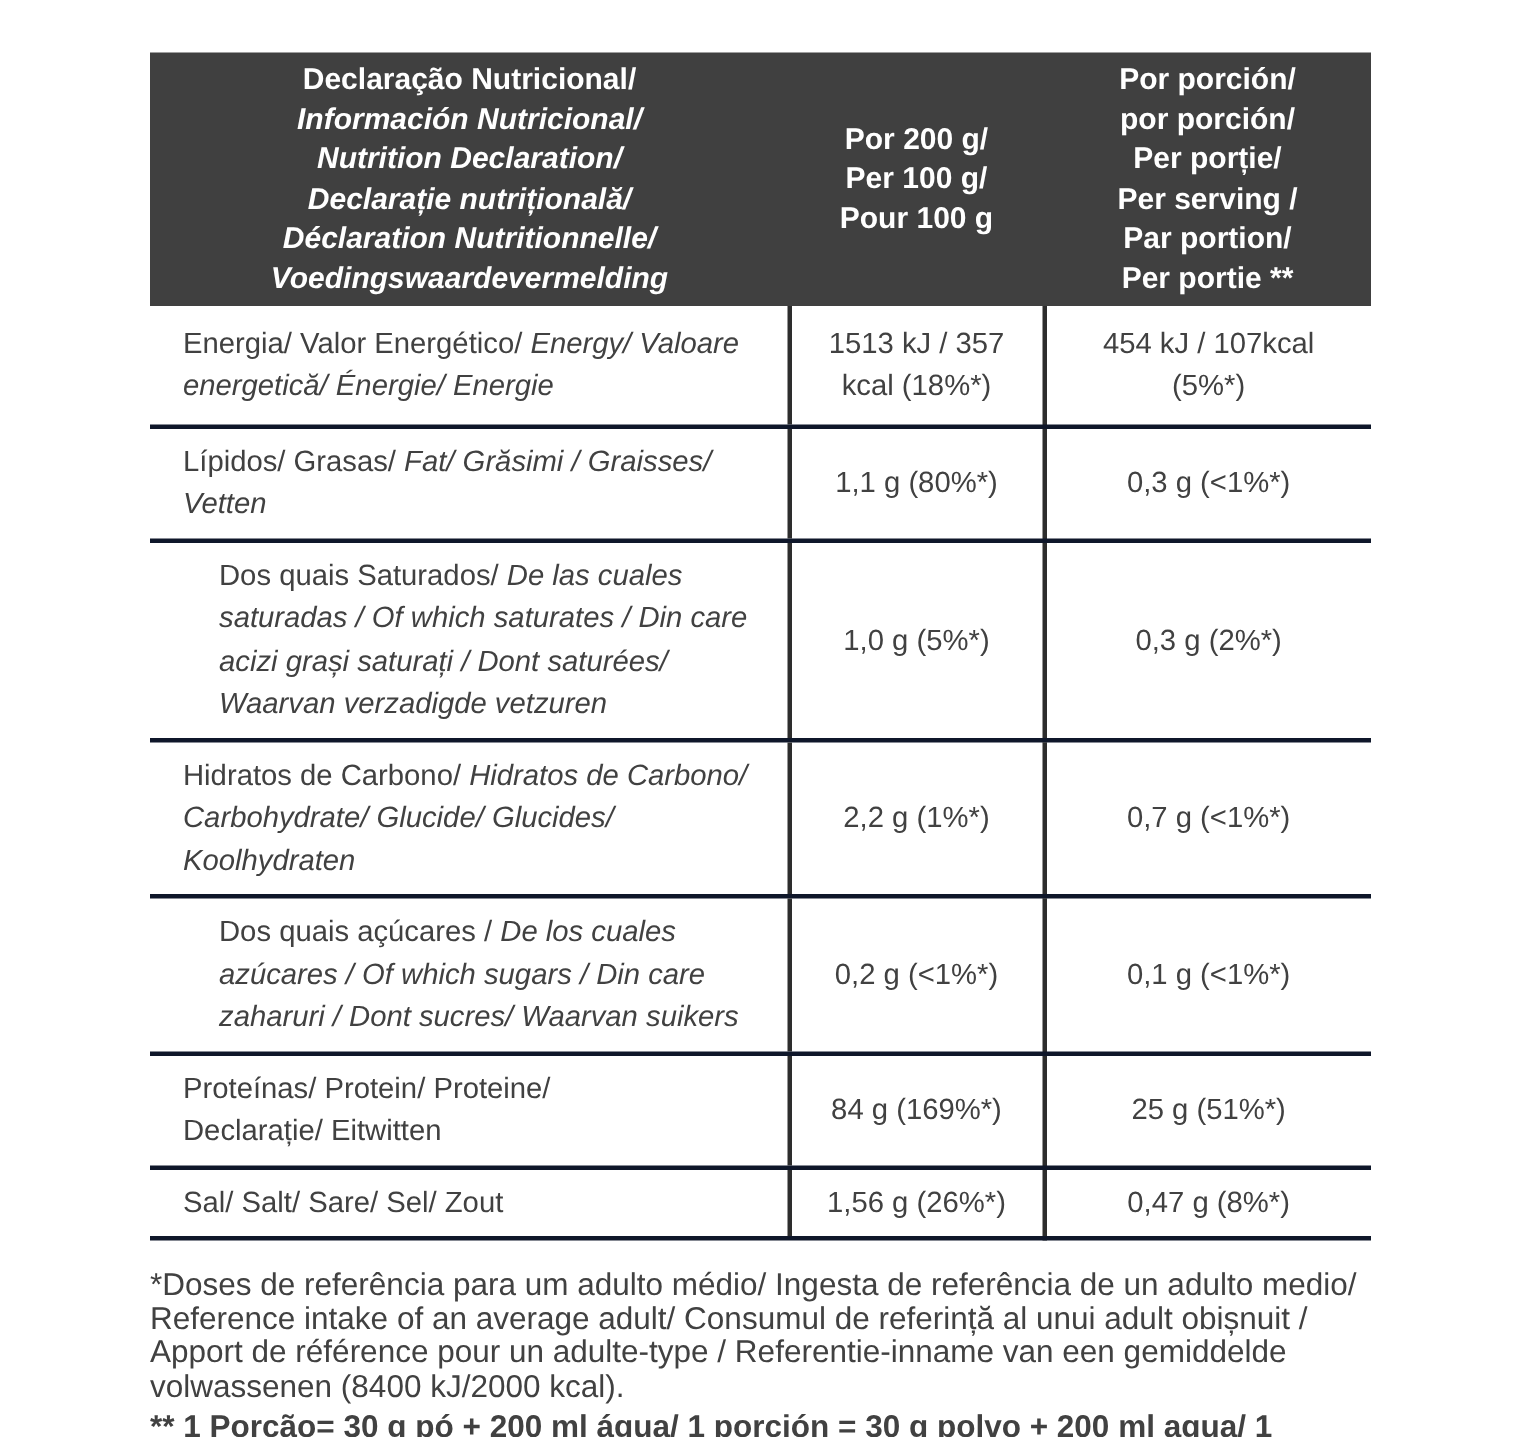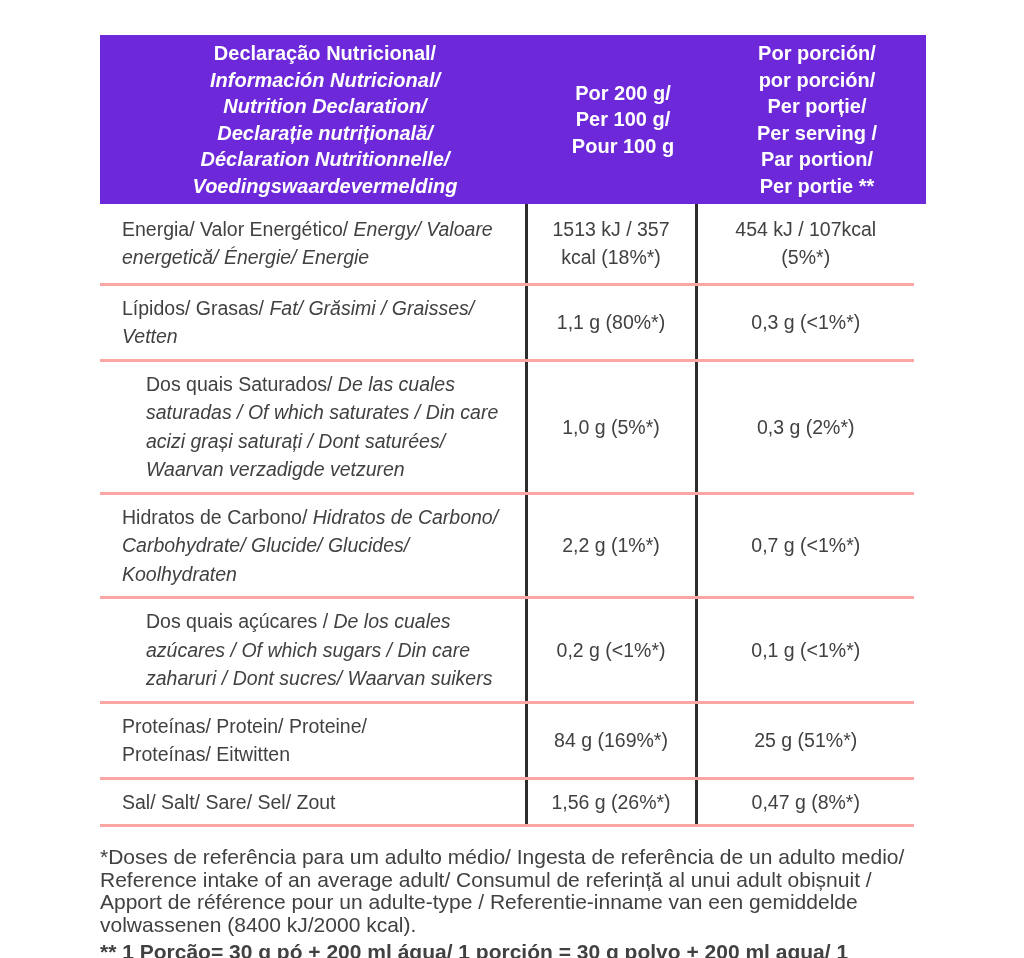--- a/index.html
+++ b/index.html
@@ -18,26 +18,25 @@
   .label-wrap {
     position: absolute;
     left: 100px;
     top: 35px;
     width: 814px;
   }
 
   
   .hdr {
     display: flex;
-    background: #6d28d9;
+    background: #404040;
     color: #ffffff;
     font-weight: bold;
     text-align: center;
     width: 814px;
-    padding-left: 12px;
   }
   .hdr-col {
     display: flex;
     flex-direction: column;
     justify-content: center;
     box-sizing: border-box;
     min-height: 166px;
     font-size: 20px;
     line-height: 26.5px;
     padding: 5px 2px;
@@ -50,21 +49,21 @@
   
   table.ntable {
     border-collapse: collapse;
     table-layout: fixed;
     width: 814px;
   }
   col.c1 { width: 426px; }
   col.c2 { width: 170px; }
   col.c3 { width: 218px; }
   .ntable td {
-    border-bottom: 3px solid #fca5a5;
+    border-bottom: 3px solid #0f172a;
     vertical-align: middle;
     font-size: 19.5px;
     color: #414141;
   }
   .ntable td.lab {
     text-align: left;
     padding: 8px 10px 8px 22px;
     line-height: 28.5px;
   }
   .ntable tr.indent td.lab { padding-left: 46px; }
@@ -163,21 +162,21 @@
       <td class="vsrv">0,7 g (&lt;1%*)</td>
     </tr>
 
     <tr class="r-sugars indent">
       <td class="lab"><span>Dos quais açúcares / </span><span class="lbl-i">De los cuales azúcares / Of which sugars /  Din care zaharuri / Dont sucres/ Waarvan suikers</span></td>
       <td class="v100">0,2 g (&lt;1%*)</td>
       <td class="vsrv">0,1 g (&lt;1%*)</td>
     </tr>
 
     <tr class="r-protein">
-      <td class="lab"><span>Proteínas/ Protein/ Proteine/</span><span class="lbl-line2">Proteínas/ Eitwitten</span></td>
+      <td class="lab"><span>Proteínas/ Protein/ Proteine/</span><span class="lbl-line2">Declarație/ Eitwitten</span></td>
       <td class="v100">84 g (169%*)</td>
       <td class="vsrv">25 g (51%*)</td>
     </tr>
 
     <tr class="r-salt">
       <td class="lab"><span>Sal/ Salt/ Sare/ Sel/ Zout</span></td>
       <td class="v100">1,56 g (26%*)</td>
       <td class="vsrv">0,47 g (8%*)</td>
     </tr>
   </tbody>

